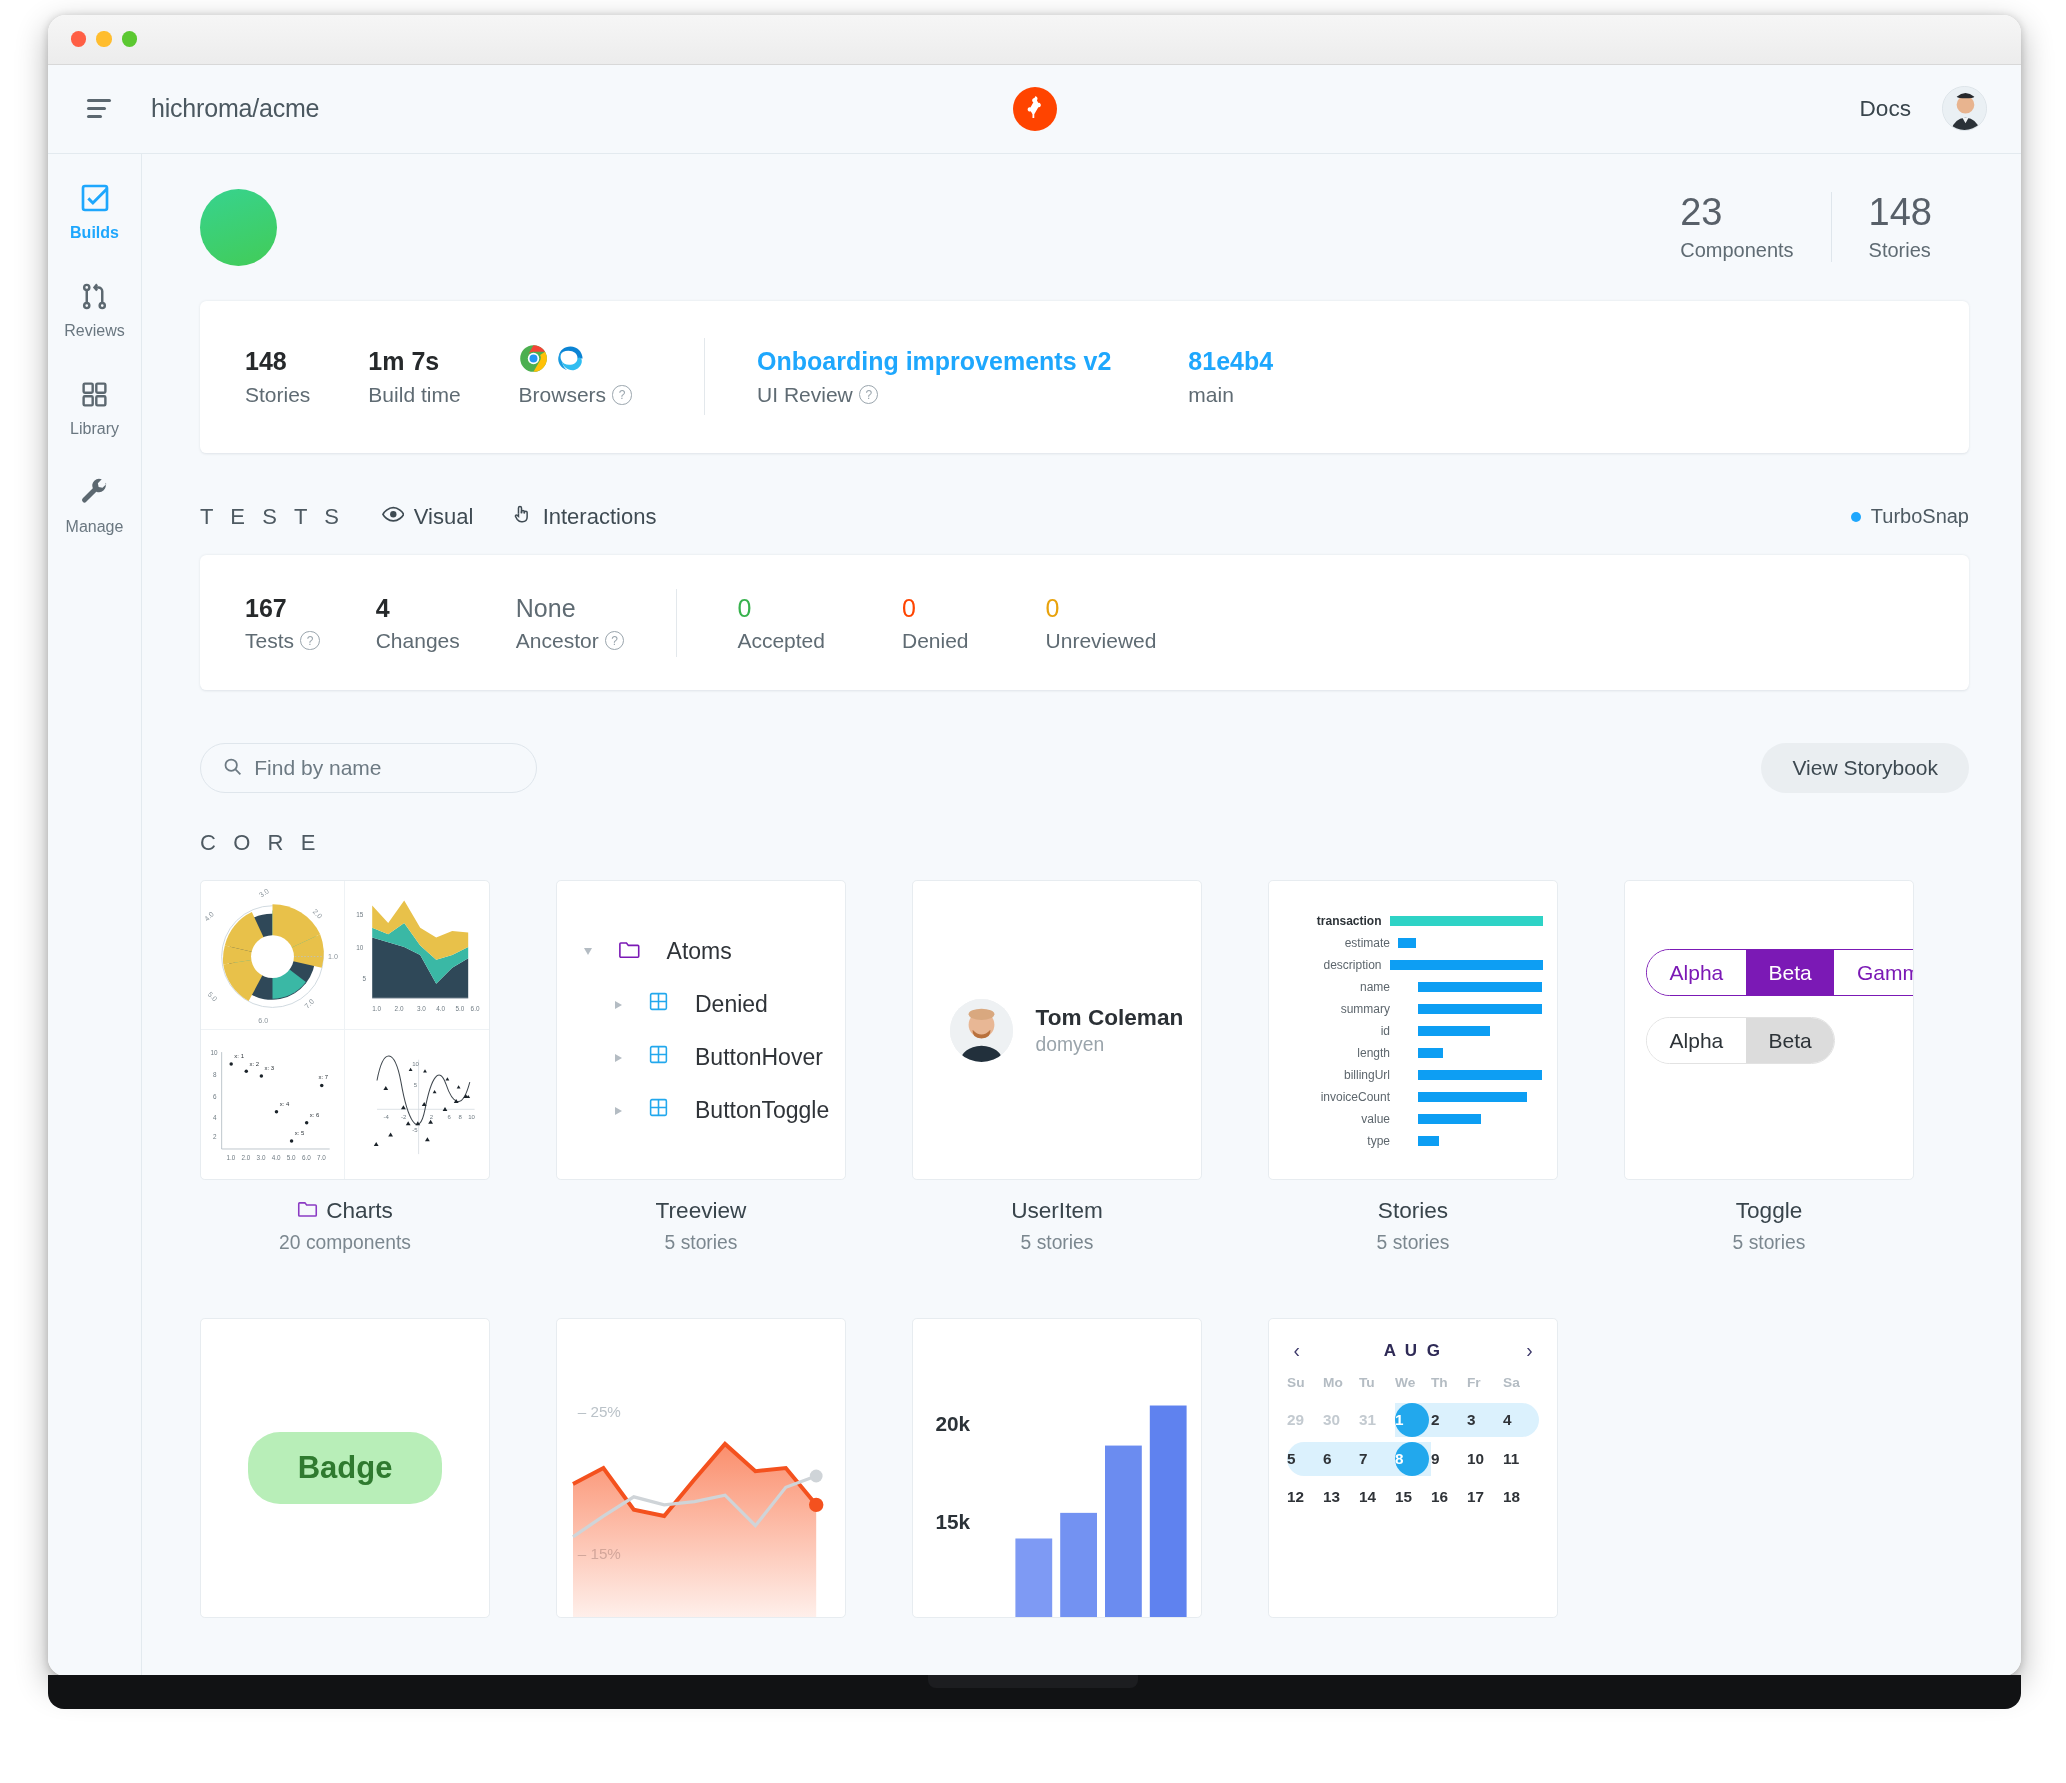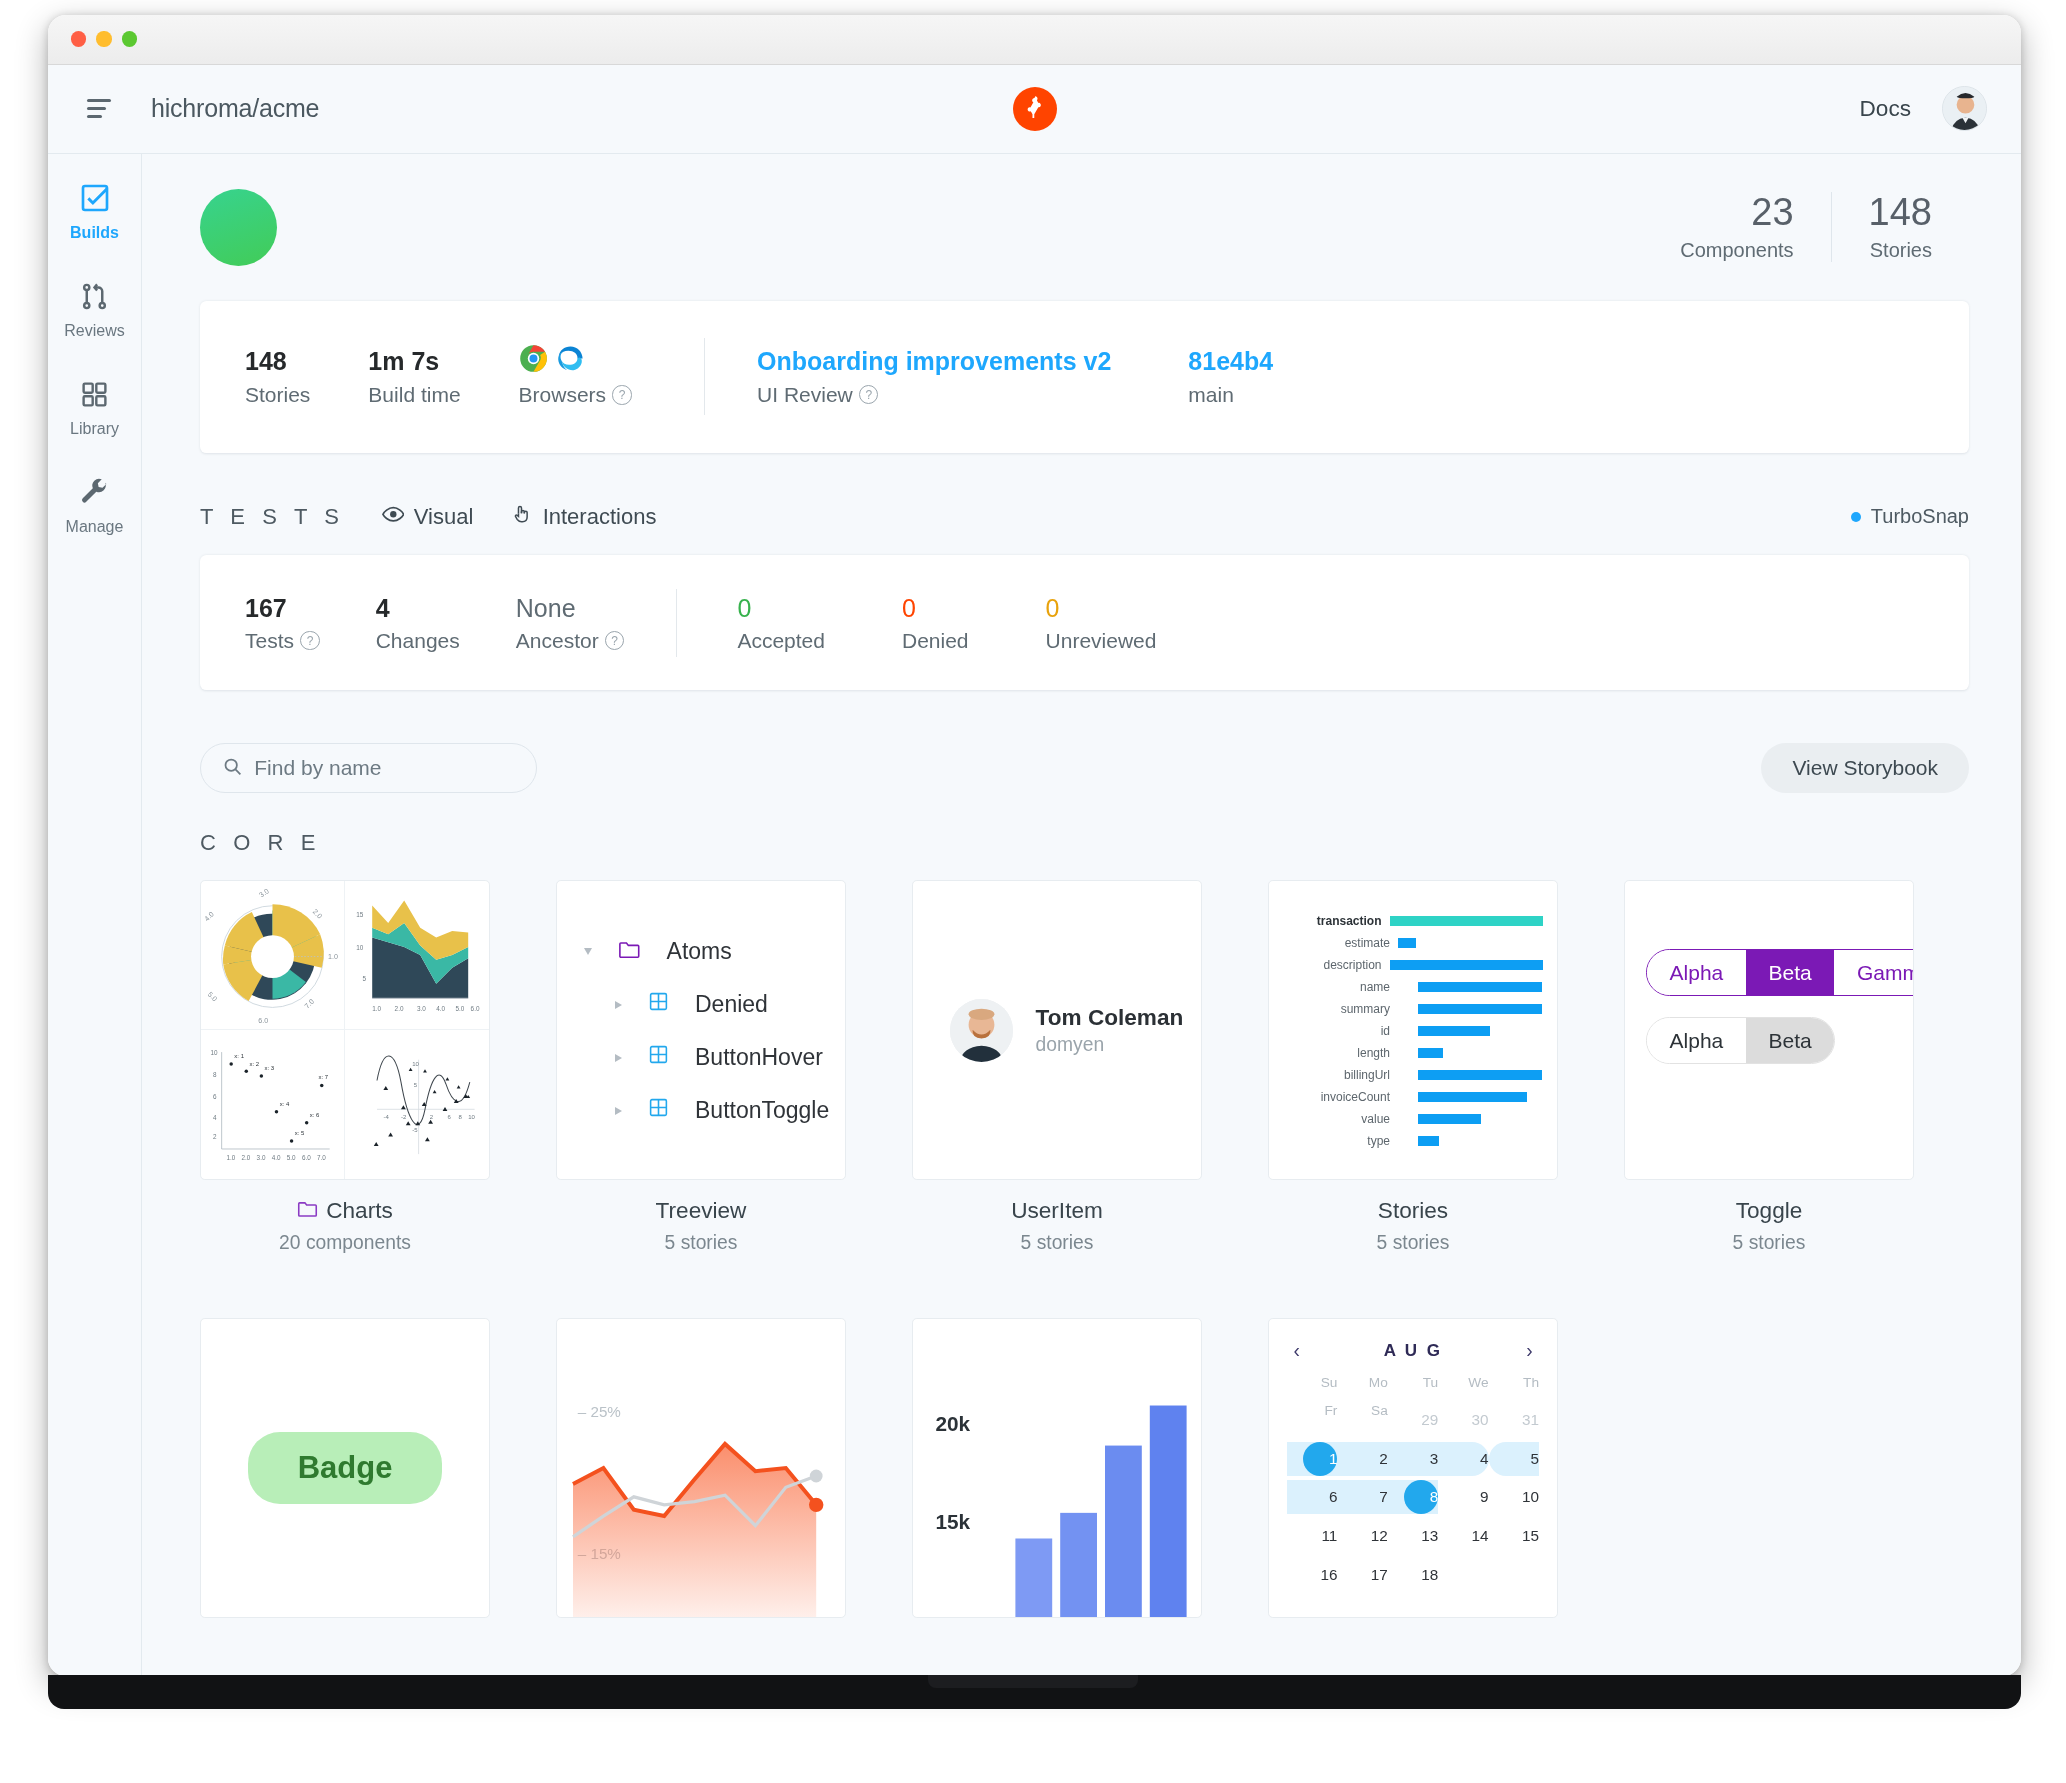--- a/index.html
+++ b/index.html
@@ -72,21 +72,21 @@
   
   .build-head { display:flex; align-items:center; }
   .status-circle {
     width: 77px; height:77px; border-radius:50%;
     background: linear-gradient(160deg,#37d38f 0%, #42cc57 100%);
   }
   .build-text { margin-left: 27px; }
   .build-title { font-size: 45px; color:#3c4349; font-weight:700; letter-spacing:-0.6px; line-height:1.05;}
   .build-sub { font-size: 22px; color:#5f6b73; margin-top: 6.4px;}
   .head-stats { margin-left:auto; display:flex; align-items:center; }
-  .hstat { text-align:right; padding: 0 37px; }
+  .hstat { text-align:left; padding: 0 37px; }
   .hstat + .hstat { border-left:0.8px solid #dfe6ec; }
   .hstat .num { font-size: 38px; color:#586069; font-weight:400; line-height:1.1;}
   .hstat .lbl { font-size: 20px; color:#5f6b73; margin-top:4.8px;}
 
   
   .card { background:#fff; border-radius: 6.4px; box-shadow: 0 0.8px 2.4px rgba(20,40,60,0.10); }
 
   .info-card { margin-top: 35px; padding: 29px 45px; display:flex; align-items:center; height:152px;}
   .stat { margin-right: 58px; }
   .stat .v { font-size: 25px; color:#26292b; font-weight:700; line-height:1.25;}
@@ -177,21 +177,21 @@
 
   
   .badge-wrap { display:flex; align-items:center; justify-content:center; height:100%;}
   .badge-pill { background:#b8eeb8; color:#2f7a2f; font-size:31px; font-weight:700; padding: 18px 50px; border-radius:32px;}
 
   
   .cal { padding: 21px 18px 0 18px; font-size:14.5px; color:#2f3338;}
   .cal-head { display:flex; align-items:center; justify-content:space-between; padding: 0 6.4px 13px 6.4px;}
   .cal-month { font-size:17px; font-weight:700; letter-spacing:2.4px; color:#2e2a56;}
   .cal-arrow { color:#3e3a6b; font-size:19.3px; cursor:pointer;}
-  .cal-grid { display:grid; grid-template-columns: repeat(5, 1fr); row-gap:4.8px; text-align:right;}
+  .cal-grid { display:grid; grid-template-columns: repeat(7, 1fr); row-gap:4.8px; text-align:left;font-weight:bold;}
   .cal-dow { font-size:13.7px; color:#b4bcc3; padding-bottom:8px;}
   .cal-cell { position:relative; height:34px; line-height:34px; font-size:15.3px;}
   .cal-cell.muted { color:#c3cad0; }
   .cal-cell.inrange { background:#dbf1fd; }
   .cal-cell.sel span { background:#22a8ed; color:#fff; border-radius:50%; width:34px; height:34px; display:inline-block;}
   .cal-cell.r-start { border-radius:17px 0 0 17px;}
   .cal-cell.r-end { border-radius:0 17px 17px 0;}
 
   
   .bezel-bottom {

